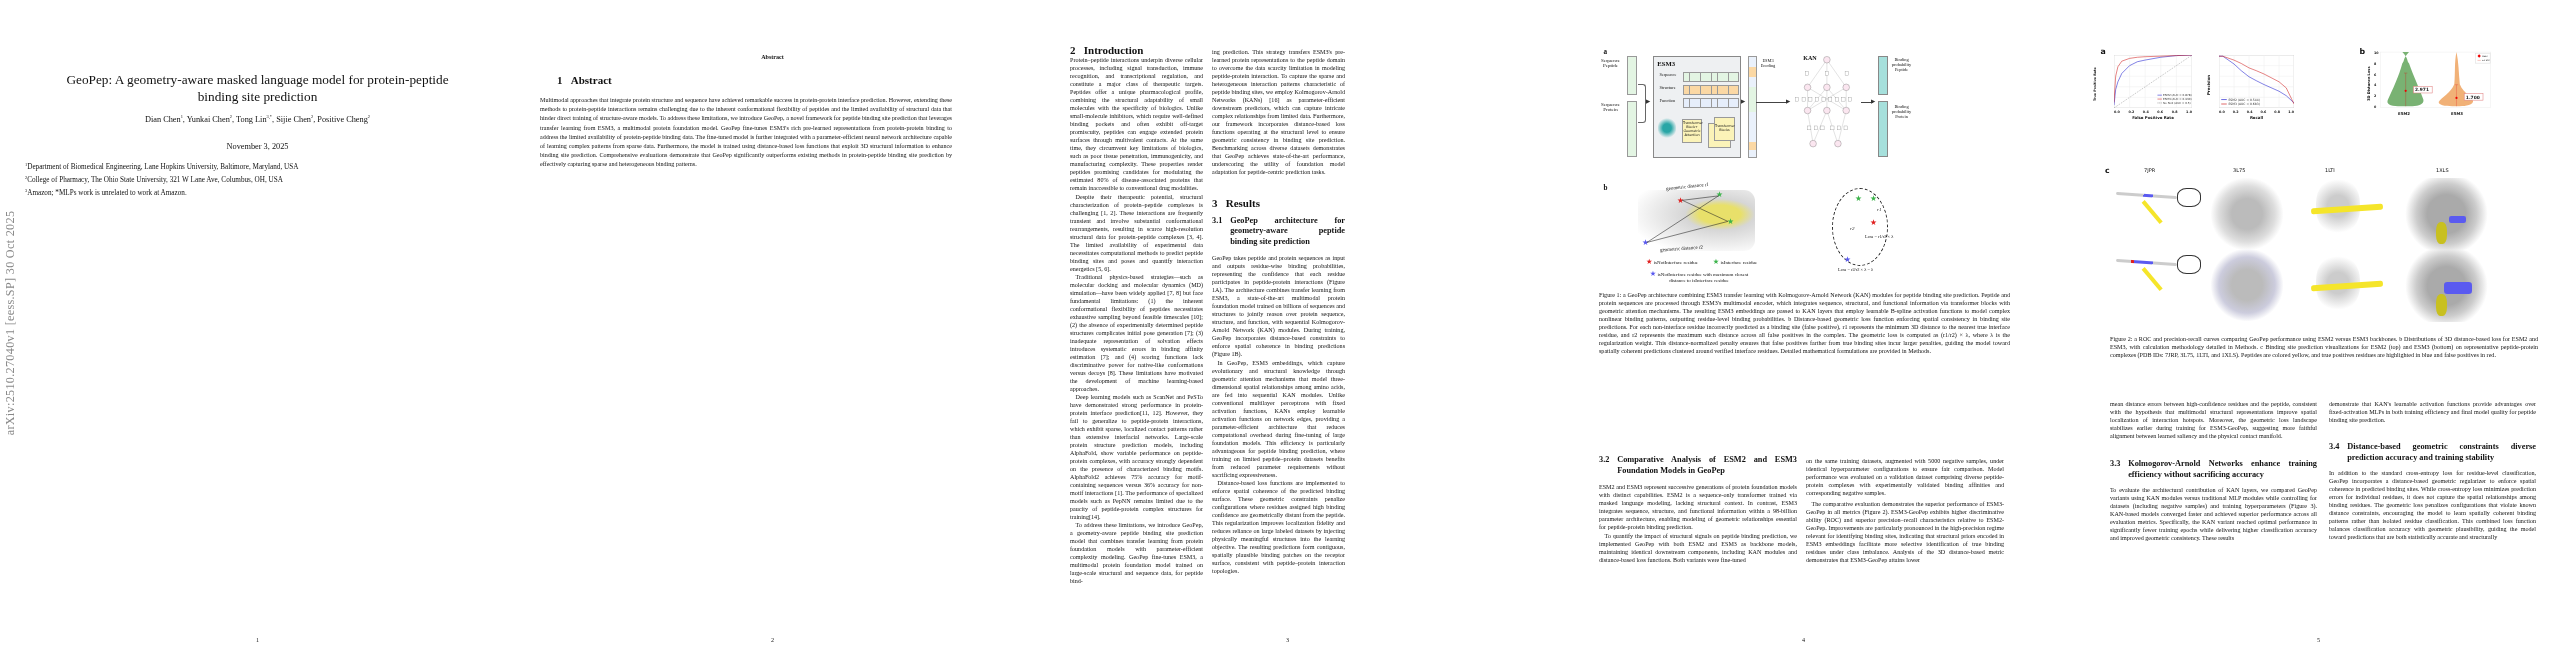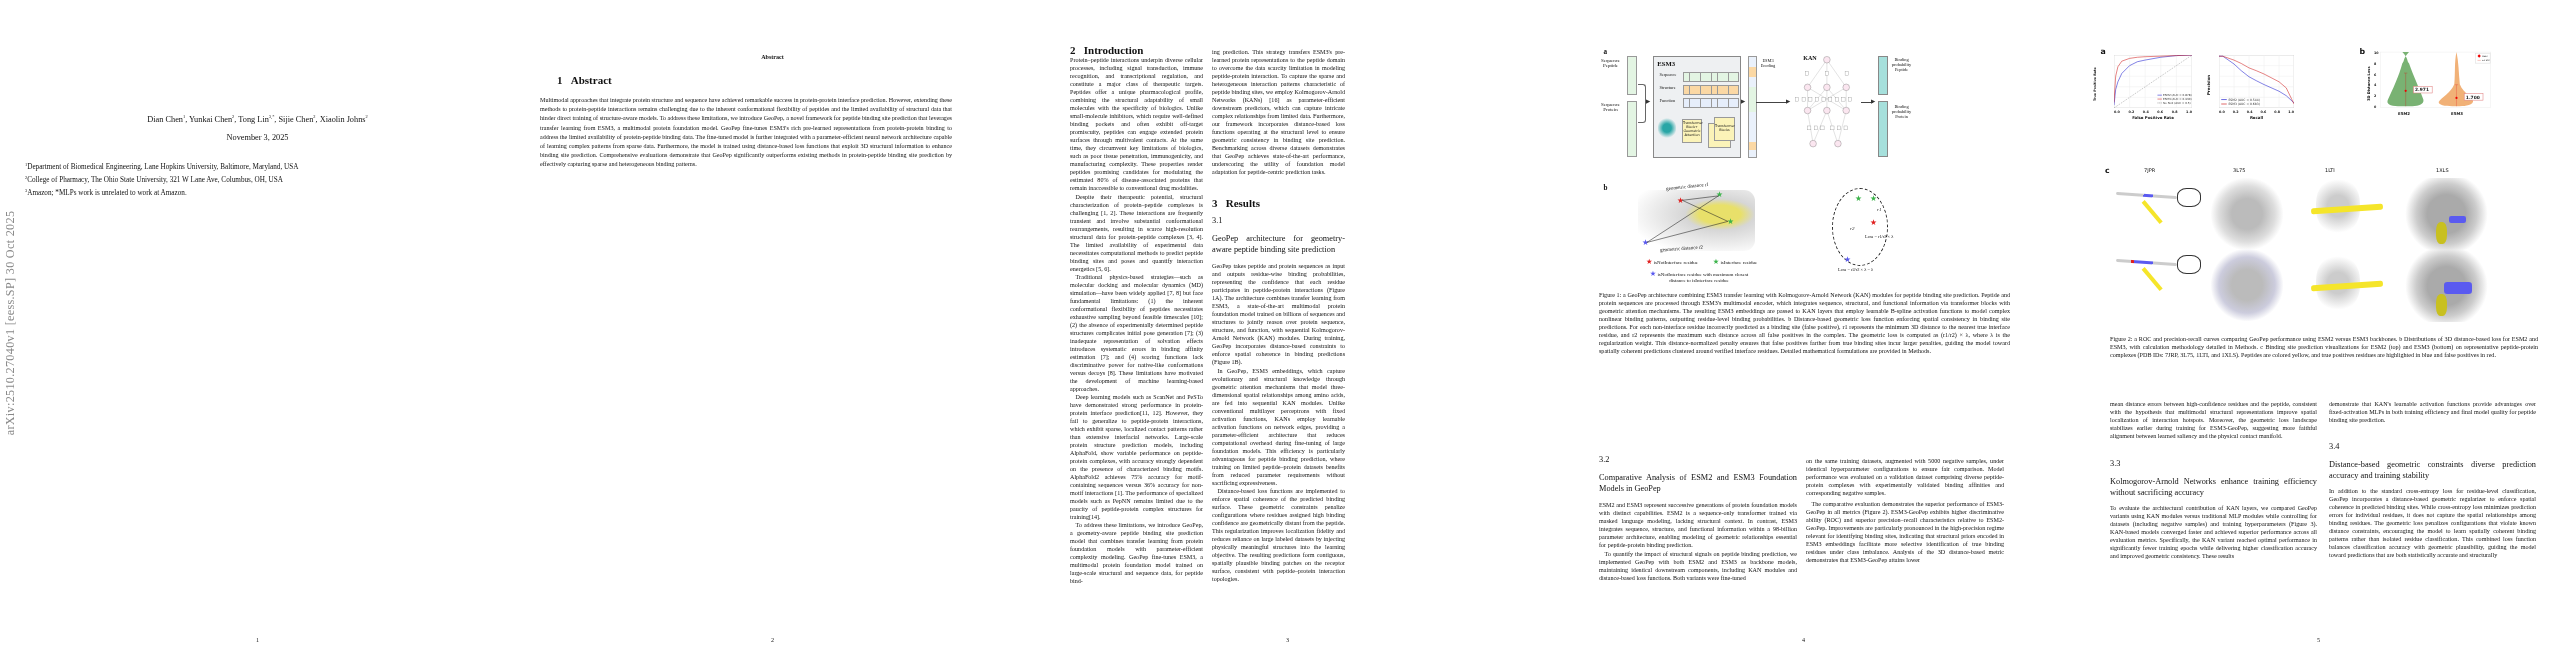--- a/index.html
+++ b/index.html
@@ -3,48 +3,52 @@
 <meta charset="utf-8">
 <style>
   html,body{margin:0;padding:0;background:#fff;}
   body{width:2576px;height:667px;position:relative;overflow:hidden;font-family:"Liberation Serif","DejaVu Serif",serif;color:#111;}
   .page{position:absolute;top:0;width:515px;height:667px;background:#fff;overflow:hidden;}
   .pnum{position:absolute;bottom:24.5px;left:0;width:100%;text-align:center;font-size:6.1px;}
   .arxiv{position:absolute;left:3.3px;top:167px;width:13.3px;height:311px;}
   .arxiv span{position:absolute;left:50%;top:50%;transform:translate(-50%,-50%) rotate(-90deg);white-space:nowrap;font-size:12.2px;color:#888;letter-spacing:0.3px;}
   .title{position:absolute;top:72px;left:0;width:100%;text-align:center;font-size:13.3px;line-height:16.7px;}
   .authors{position:absolute;top:114px;width:100%;text-align:center;font-size:8.3px;}
-  .date{position:absolute;top:133px;width:100%;text-align:center;font-size:8.3px;}
+  .date{position:absolute;top:142px;width:100%;text-align:center;font-size:8.3px;}
   .affils{position:absolute;top:160px;left:25px;font-size:7.2px;line-height:9.4px;}
   sup{font-size:4.4px;}
   .abs-head{position:absolute;top:54px;width:100%;text-align:center;font-size:6.1px;font-weight:bold;}
   .h1{font-weight:bold;font-size:11px;}
-  .h2{font-weight:normal;font-size:8.3px;line-height:10.6px;display:flex;gap:7.8px;text-align:justify;flex-direction:column;}
+  .h2{font-weight:bold;font-size:8.3px;line-height:10.6px;display:flex;gap:7.8px;text-align:justify;}
   .txt{font-size:6.1px;line-height:8px;text-align:justify;}
   .col{position:absolute;width:143px;}
   .ind{text-indent:5.6px;margin:0;}
   p{margin:0 0 1.1px 0;}
   .fig-box{position:absolute;}
   .caption{font-size:6.1px;line-height:8px;text-align:justify;position:absolute;}
   .lab{font-weight:bold;font-size:7.2px;}
   .sans{font-family:"DejaVu Sans","Liberation Sans",sans-serif;}
 </style>
 </head>
 <body>
 
 <div class="page" style="left:0">
   <div class="arxiv">
       <span>arXiv:2510.27040v1  [eess.SP]  30 Oct 2025</span>
     </div>
+  <div class="title">
+    <div>GeoPep: A geometry-aware masked language model for protein-peptide</div>
+    <div>binding site prediction</div>
+  </div>
   <div class="authors">
     <span>Dian Chen</span><sup>1</sup>,
     <span>Yunkai Chen</span><sup>2</sup>,
     <span>Tong Lin</span><sup>3,*</sup>,
     <span>Sijie Chen</span><sup>2</sup>,
-    <span>Xiaolin Johns</span><sup>2</sup>
+    <span>Positive Cheng</span><sup>2</sup>
   </div>
   <div class="date">November 3, 2025</div>
   <div class="affils">
     <div><sup>1</sup><span>Department of Biomedical Engineering, Lane Hopkins University, Baltimore, Maryland, USA</span></div>
     <div><sup>2</sup><span>College of Pharmacy, The Ohio State University, 321 W Lane Ave, Columbus, OH, USA</span></div>
     <div><sup>3</sup><span>Amazon; *MLPs work is unrelated to work at Amazon.</span></div>
   </div>
   <div class="pnum">1</div>
 </div>
 

